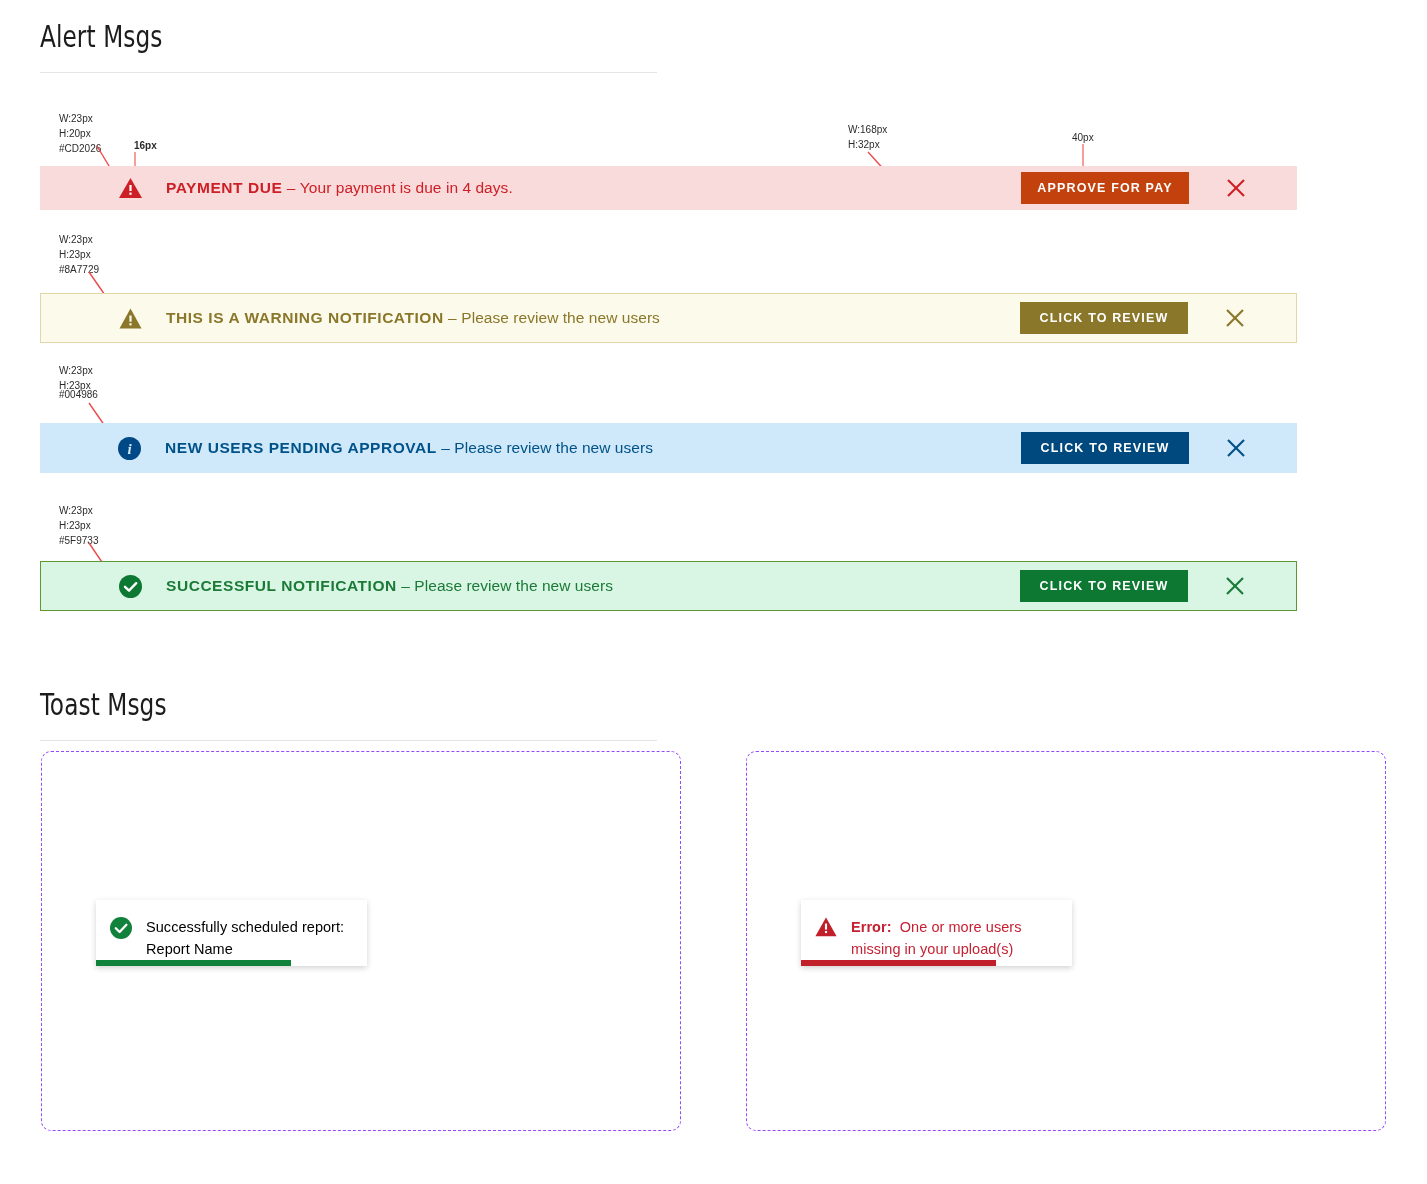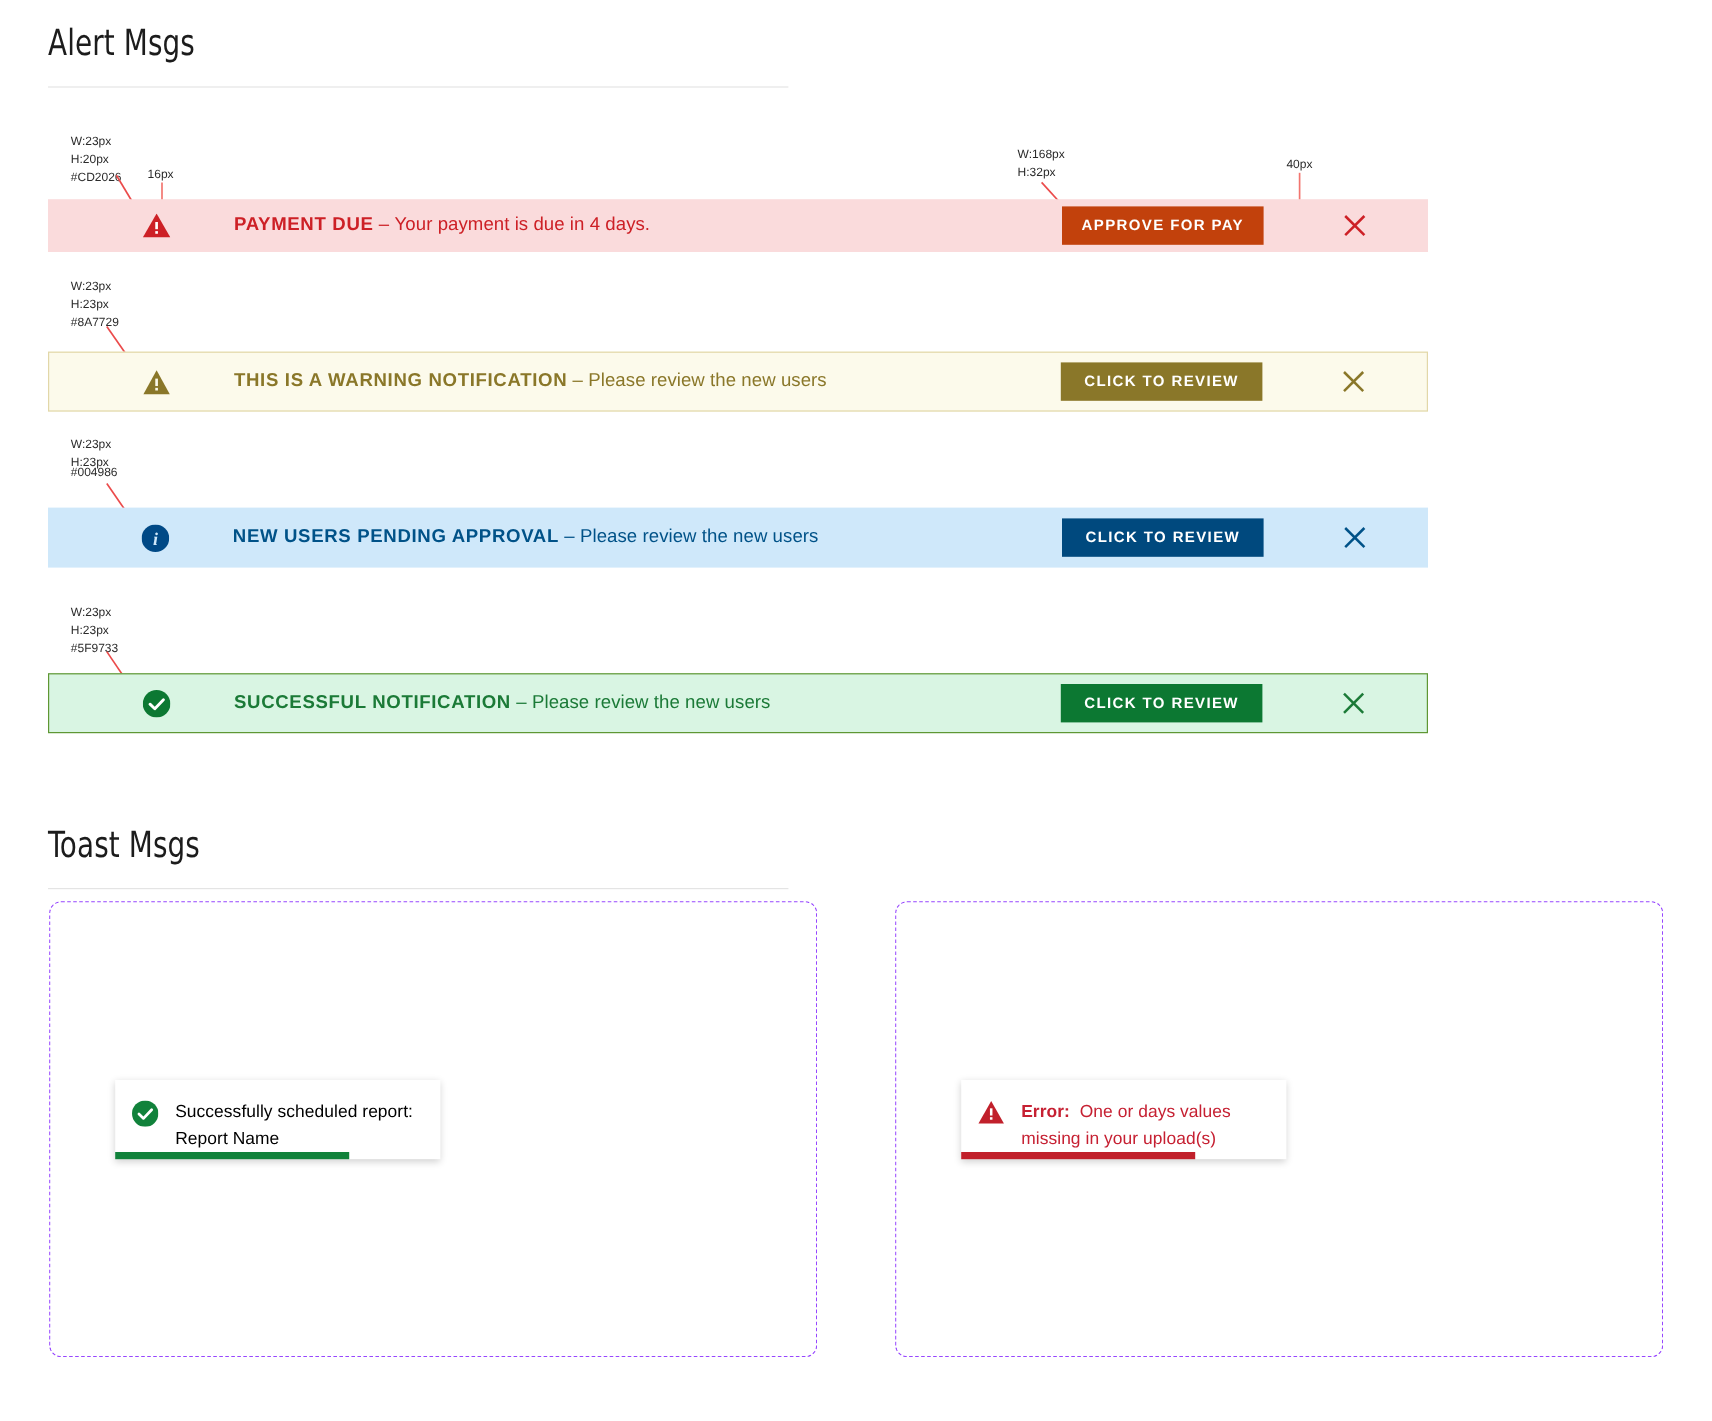--- a/index.html
+++ b/index.html
@@ -33,24 +33,23 @@
   .section-rule {
     width: 617px; height: 1px;
     background: #e4e4e4;
     margin-top: 20px;
   }
 
   
   .alert {
     position: absolute;
     left: 40px;
-    width: 1150px;
+    width: 1257px;
     display: flex;
     align-items: center;
-    gap: 29px;
   }
   .alert-icon-wrap {
     width: 40px;
     display: flex; align-items: center; justify-content: center;
     margin-left: 70px;
     flex: 0 0 auto;
   }
   .alert-text {
     flex: 1 1 auto;
     margin-left: 16px;
@@ -160,21 +159,21 @@
 </div>
 
 <div class="ann" style="left:59px; top:111px;">W:23px</div>
 <div class="ann" style="left:59px; top:126px;">H:20px</div>
 <div class="ann" style="left:59px; top:141px;">#CD2026</div>
 <svg class="ann-arrow" style="left:95px; top:144px;" width="30" height="42">
   <line x1="2" y1="2" x2="20" y2="32" stroke="#EB4B4B" stroke-width="1.4"></line>
   <polygon points="20,34 14,28 23,27" fill="#EB4B4B"></polygon>
 </svg>
 
-<div class="ann" style="left:123px; top:138px;">16px</div>
+<div class="ann" style="left:134px; top:138px;font-weight:bold;">16px</div>
 <svg class="ann-arrow" style="left:131px; top:152px;" width="14" height="40">
   <line x1="4" y1="0" x2="4" y2="32" stroke="#F2756F" stroke-width="1.4"></line>
   <polygon points="4,38 0,29 8,29" fill="#F2756F"></polygon>
 </svg>
 
 <div class="ann" style="left:848px; top:122px;">W:168px</div>
 <div class="ann" style="left:848px; top:137px;">H:32px</div>
 <svg class="ann-arrow" style="left:866px; top:150px;" width="32" height="36">
   <line x1="2" y1="2" x2="22" y2="24" stroke="#EB4B4B" stroke-width="1.4"></line>
   <polygon points="24,27 17,21 25,19" fill="#EB4B4B"></polygon>
@@ -313,18 +312,18 @@
   <div class="toast toast--error" style="left:54px; top:148px; width:271px; height:66px;">
     <span class="toast-icon">
       <svg width="22" height="20" viewBox="0 0 22 20" aria-hidden="true">
         <path d="M11 0.5 L21.6 19.3 L0.4 19.3 Z" fill="#C1202B"></path>
         <rect x="9.95" y="6.6" width="2.1" height="6" fill="#ffffff"></rect>
         <rect x="9.95" y="14" width="2.1" height="2.1" fill="#ffffff"></rect>
       </svg>
     </span>
     <div class="toast-body">
       <span class="toast-strong">Error:</span>&nbsp;
-      <span>One or days values</span><br>
+      <span>One or more users</span><br>
       <span>missing in your upload(s)</span>
     </div>
     <div class="toast-bar" style="width:72%;"></div>
   </div>
 </div>
 
 </body></html>

